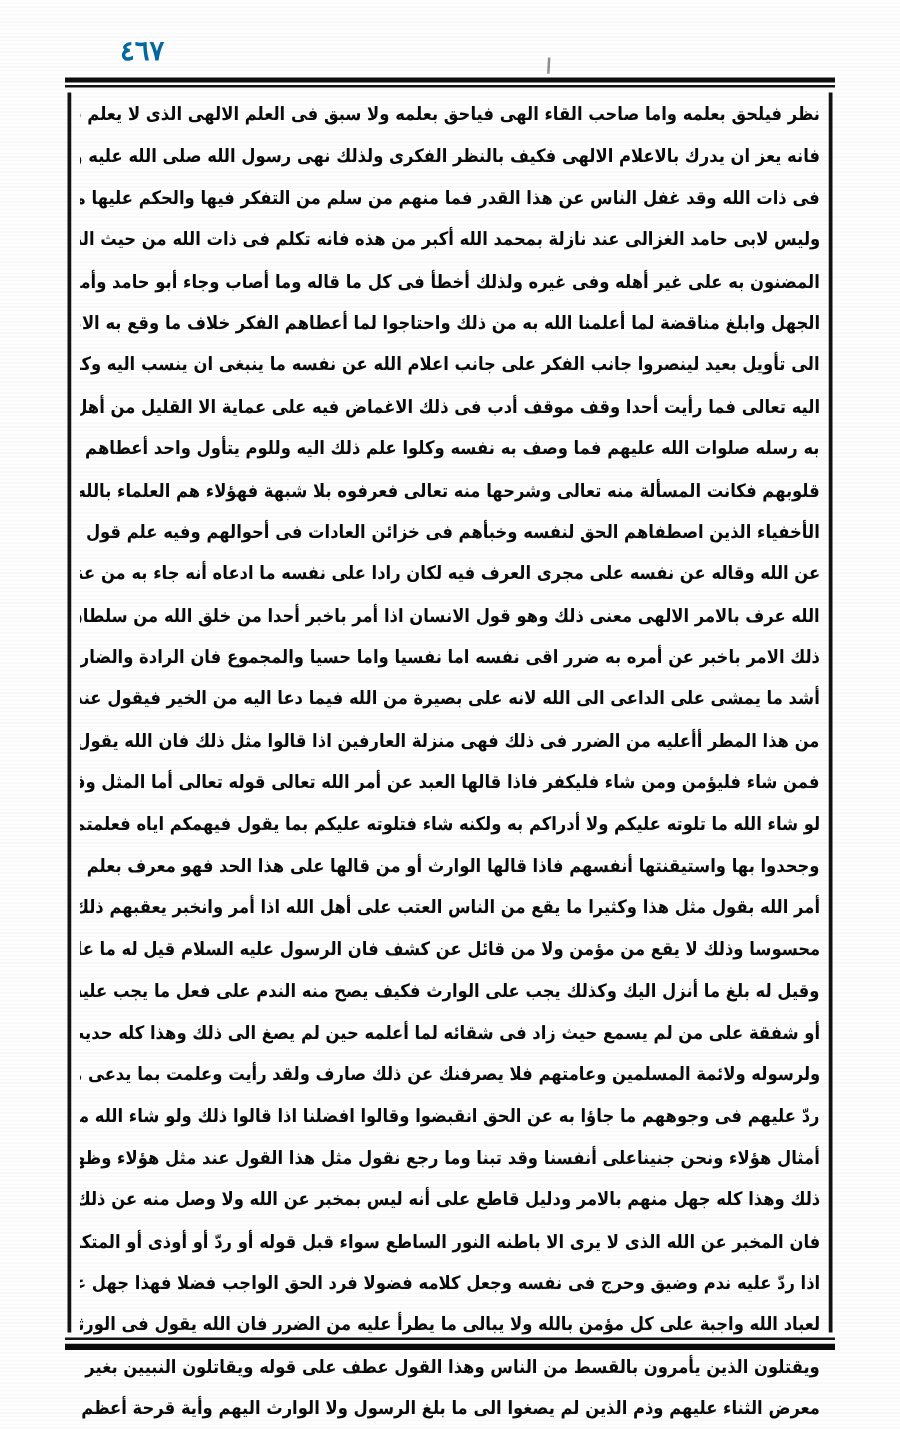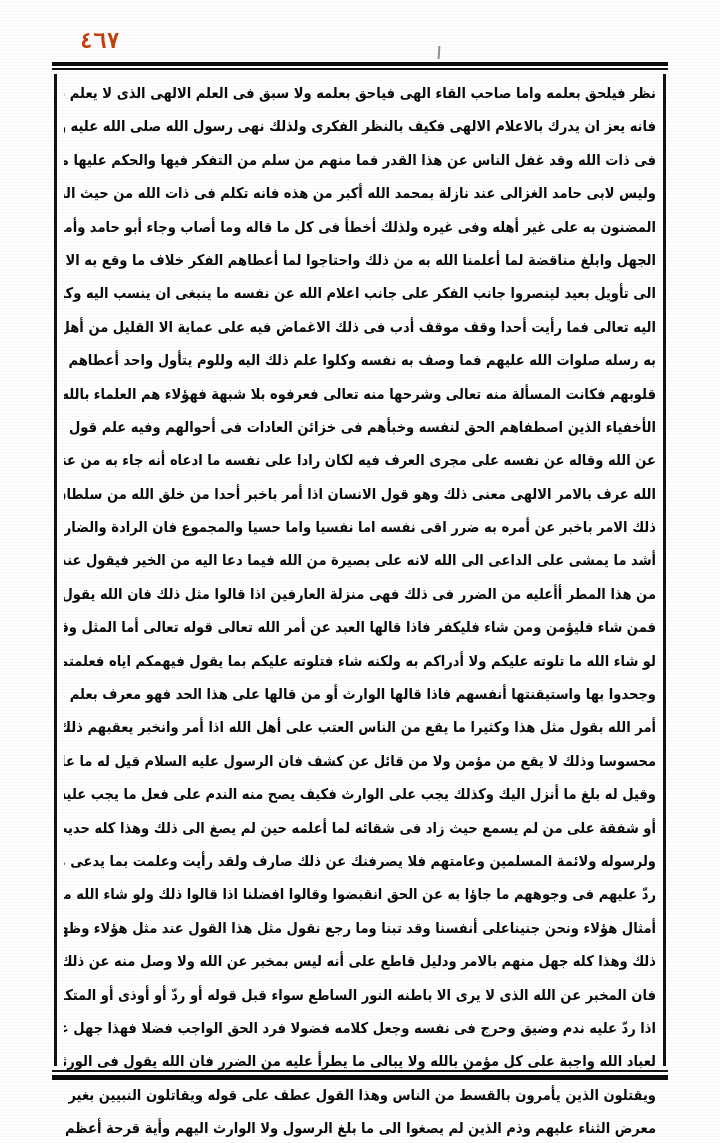--- a/index.html
+++ b/index.html
@@ -18,25 +18,25 @@
   .page {
     position: absolute;
     inset: 0;
     background: #fefefe;
   }
 
   
   .folio {
     position: absolute;
     top: 28px;
-    left: 80px;
-    font-family: Liberation Mono, monospace;
+    left: 96px;
+    font-family: Liberation Serif, serif;
     font-size: 22px;
     font-weight: 700;
-    color: #c2410c;
+    color: #0369a1;
     letter-spacing: 1px;
     direction: rtl;
   }
 
   
   .speck {
     position: absolute;
     top: 46px;
     left: 438px;
     width: 2px;

